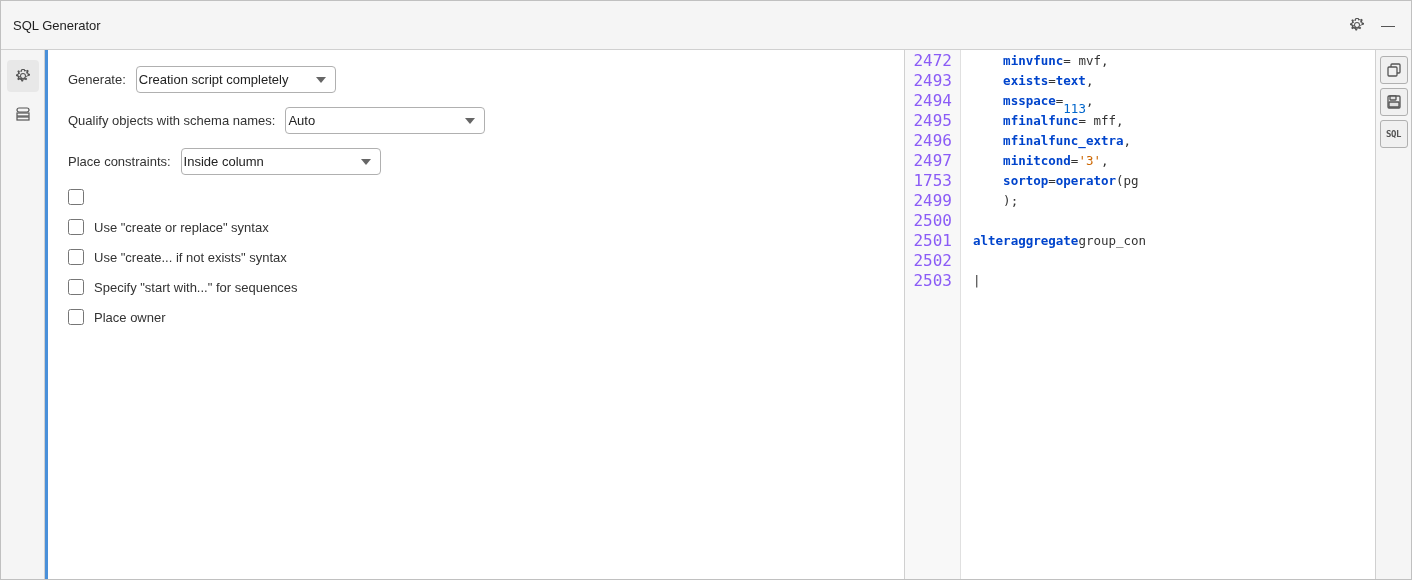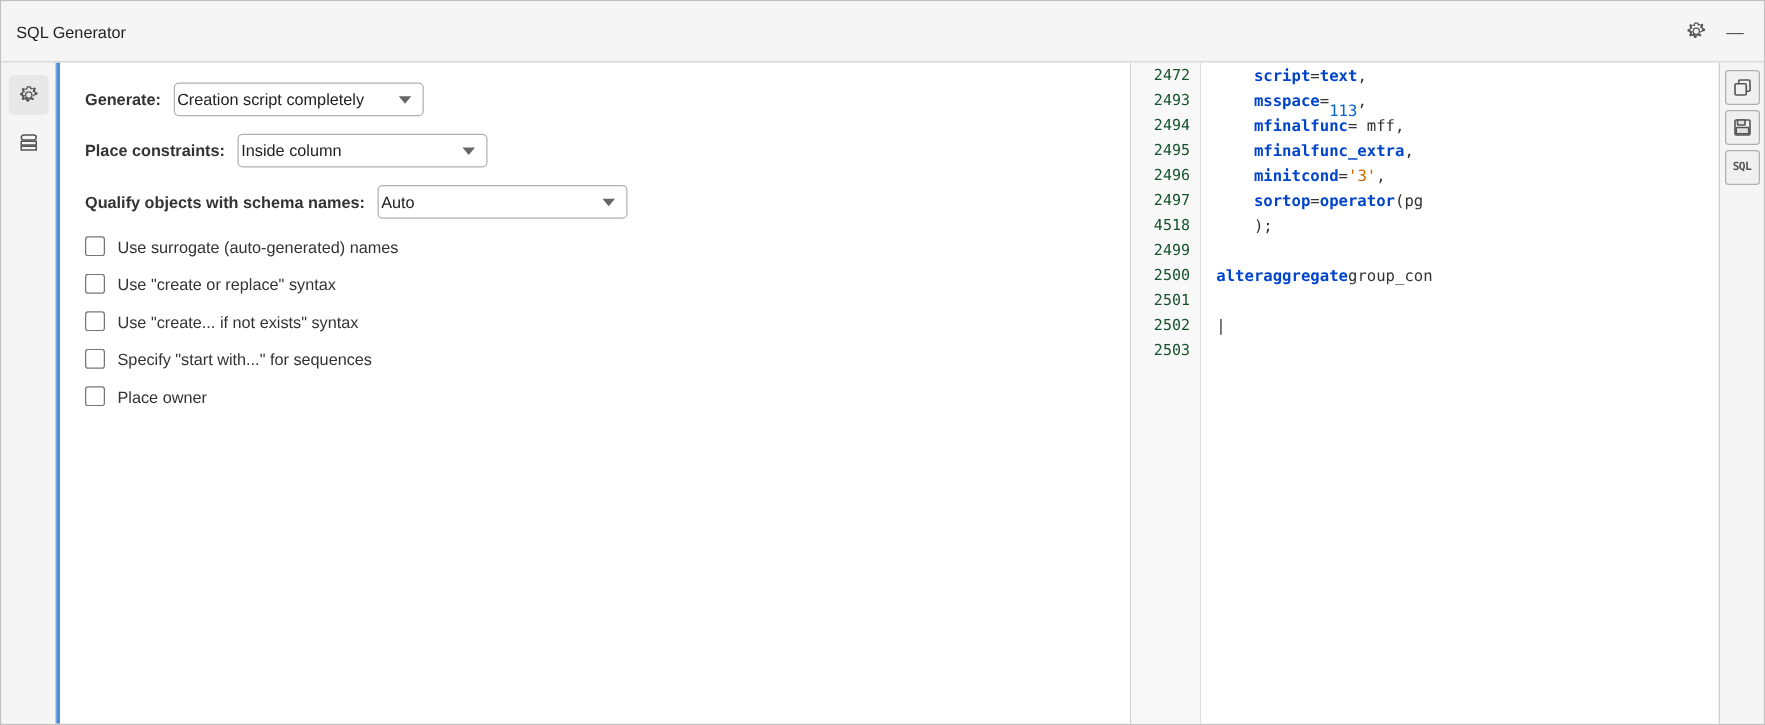--- a/index.html
+++ b/index.html
@@ -107,21 +107,20 @@
     .form-row {
       display: flex;
       align-items: center;
       gap: 10px;
     }
 
     .form-label {
       color: #333;
       font-size: 13px;
       white-space: nowrap;
-      font-weight: bold;
     }
 
     .select-wrapper {
       position: relative;
       display: inline-block;
     }
 
     .select-wrapper select {
       border: 1px solid #b0b0b0;
       border-radius: 4px;
@@ -200,22 +199,22 @@
       overflow: hidden;
     }
 
     .line-num {
       height: 20px;
       display: flex;
       align-items: center;
       justify-content: flex-end;
       padding-right: 8px;
       font-family: "Consolas", "Monaco", monospace;
-      font-size: 12px;
-      color: #14532d;
+      font-size: 16px;
+      color: #8b5cf6;
       flex-shrink: 0;
     }
 
     .code-area {
       flex: 1;
       padding: 0 12px;
       overflow: hidden;
       background: #ffffff;
     }
 
@@ -318,43 +317,42 @@
       <div class="form-row">
         <span class="form-label">Generate:</span>
         <div class="select-wrapper">
           <select class="select-generate">
             <option>Creation script completely</option>
           </select>
         </div>
       </div>
 
       <div class="form-row">
-        <span class="form-label">Place constraints:</span>
-        <div class="select-wrapper">
-          <select class="select-place">
-            <option>Inside column</option>
-            <option>Outside column</option>
-          </select>
-        </div>
-      </div>
-
-      <div class="form-row">
         <span class="form-label">Qualify objects with schema names:</span>
         <div class="select-wrapper">
           <select class="select-qualify">
             <option>Auto</option>
             <option>Always</option>
             <option>Never</option>
           </select>
         </div>
       </div>
 
+      <div class="form-row">
+        <span class="form-label">Place constraints:</span>
+        <div class="select-wrapper">
+          <select class="select-place">
+            <option>Inside column</option>
+            <option>Outside column</option>
+          </select>
+        </div>
+      </div>
+
       <div class="checkbox-row">
         <input type="checkbox" id="cb1" style="">
-        <label class="checkbox-label" for="cb1">Use surrogate (auto-generated) names</label>
       </div>
       <div class="checkbox-row">
         <input type="checkbox" id="cb2" style="">
         <label class="checkbox-label" for="cb2">Use "create or replace" syntax</label>
       </div>
       <div class="checkbox-row">
         <input type="checkbox" id="cb3" style="">
         <label class="checkbox-label" for="cb3">Use "create... if not exists" syntax</label>
       </div>
       <div class="checkbox-row">
@@ -368,31 +366,36 @@
     </div>
 
     <div class="right-panel">
       <div class="line-numbers">
         <div class="line-num">2472</div>
         <div class="line-num">2493</div>
         <div class="line-num">2494</div>
         <div class="line-num">2495</div>
         <div class="line-num">2496</div>
         <div class="line-num">2497</div>
-        <div class="line-num">4518</div>
+        <div class="line-num">1753</div>
         <div class="line-num">2499</div>
         <div class="line-num">2500</div>
         <div class="line-num">2501</div>
         <div class="line-num">2502</div>
         <div class="line-num">2503</div>
       </div>
       <div class="code-area">
         <div class="code-line">
           <span class="plain">&nbsp;&nbsp;&nbsp;&nbsp;</span>
-            <span class="kw">script</span>
+            <span class="kw">minvfunc</span>
+            <span class="plain"> = mvf,</span>
+        </div>
+        <div class="code-line">
+          <span class="plain">&nbsp;&nbsp;&nbsp;&nbsp;</span>
+            <span class="kw">exists</span>
             <span class="plain"> = </span>
             <span class="kw">text</span>
             <span class="plain">,</span>
         </div>
         <div class="code-line">
           <span class="plain">&nbsp;&nbsp;&nbsp;&nbsp;</span>
             <span class="kw">msspace</span>
             <span class="plain"> = </span>
             <span class="num">113</span>
             <span class="plain">,</span>

